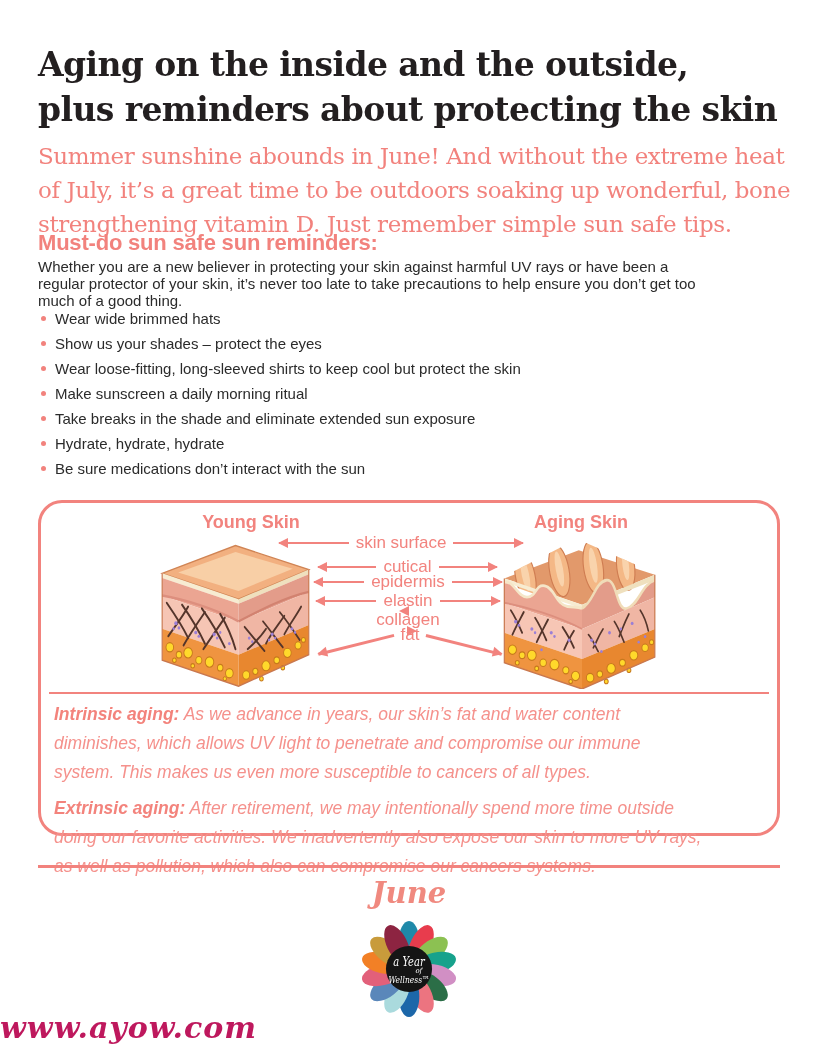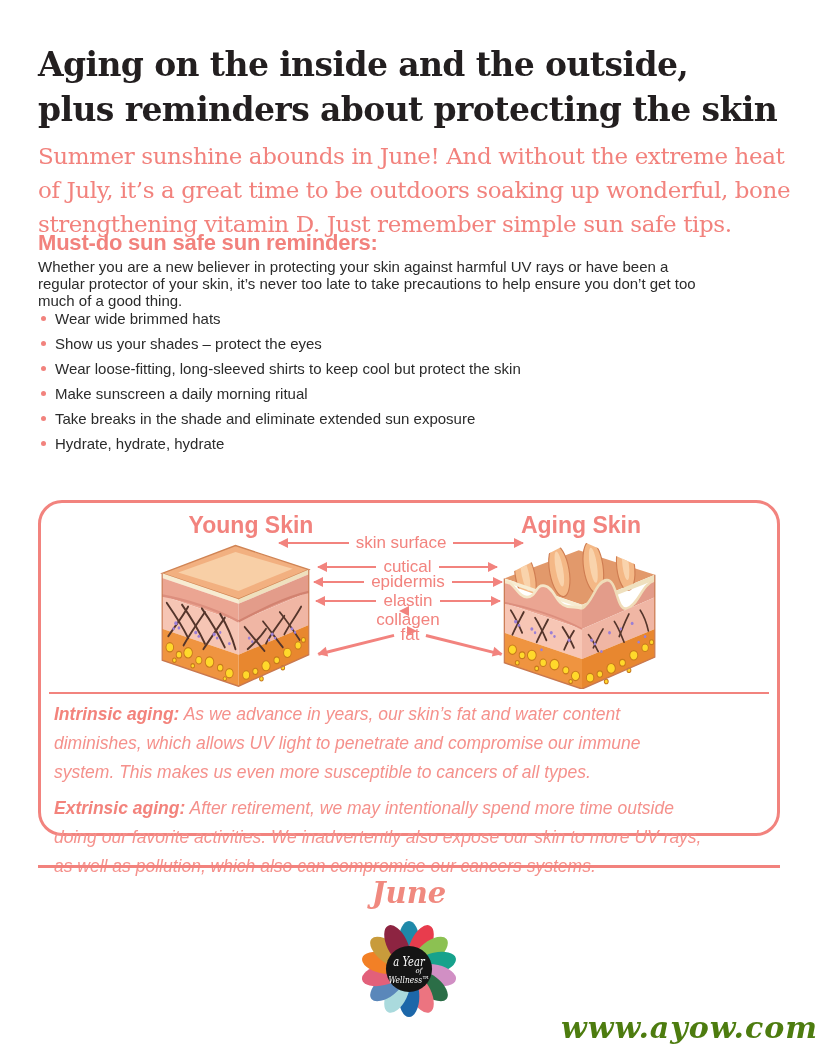--- a/index.html
+++ b/index.html
@@ -28,21 +28,21 @@
     font-size:15px; line-height:17px; color:#2B2B2B; white-space:pre-line;
   }
   .bullets { position:absolute; left:38px; top:303px; margin:3px; padding:0; list-style:none; }
   .bullets li { display:flex; align-items:center; height:25px; font-size:15px; color:#2B2B2B; }
   .dot { flex:none; width:5px; height:5px; border-radius:50%; background:#F2827D; margin-right:9px; }
   
   .info-box {
     position:absolute; left:38px; top:500px; width:742px; height:336px;
     box-sizing:border-box; border:3px solid #F2837E; border-radius:24px;
   }
-  .skin-title { position:absolute; width:170px; text-align:center; font-size:23px; font-weight:700; color:#F2837E; }
+  .skin-title { position:absolute; width:170px; text-align:center; font-size:18px; font-weight:700; color:#F2837E; }
   .skin-title.young { left:125px; top:9px; }
   .skin-title.aging { left:455px; top:9px; }
   .skin-svg { position:absolute; }
   .skin-svg.young { left:112px; top:37px; width:168px; height:148px; }
   .skin-svg.aging { left:452px; top:36px; width:178px; height:150px; }
   .lrow { position:absolute; display:flex; align-items:center; height:20px; }
   .lrow .lbl { font-size:17px; color:#F2837E; white-space:nowrap; padding:0 7px; font-weight:500; }
   .arr { flex:1; min-width:16px; height:2.5px; background:#F2837E; position:relative; }
   .arr-l::before {
     content:""; position:absolute; left:-1px; top:-4.2px; width:0; height:0;
@@ -66,23 +66,23 @@
   .box-text b { font-weight:700; color:#F3837C; }
   
   .footer-line { position:absolute; left:38px; top:865px; width:742px; height:3px; background:#F2827D; }
   .june {
     position:absolute; left:0; right:0; top:876px; text-align:center;
     font-family:"DejaVu Serif",serif; font-style:italic; font-weight:700;
     font-size:29px; color:#F0897F;
   }
   .flower { position:absolute; left:50%; top:916px; transform:translateX(-50%); width:102px; height:102px; }
   .website {
-    position:absolute; left:0; right:0; top:1010px; text-align:right;
+    position:absolute; left:0; right:0; top:1010px; text-align:left;
     font-family:"DejaVu Serif",serif; font-style:italic; font-weight:700;
-    font-size:30px; color:#4d7c0f; letter-spacing:1px;
+    font-size:30px; color:#be185d; letter-spacing:1px;
   }
 </style>
 </head>
 <body>
 
 <h1 class="page-title">Aging on the inside and the outside,
 plus reminders about protecting the skin</h1>
 <p class="page-subtitle">Summer sunshine abounds in June! And without the extreme heat
 of July, it’s a great time to be outdoors soaking up wonderful, bone
 strengthening vitamin D. Just remember simple sun safe tips.</p>
@@ -109,20 +109,24 @@
       <span class="dot"></span>
       <span>Make sunscreen a daily morning ritual</span>
     </li>
   <li>
       <span class="dot"></span>
       <span>Take breaks in the shade and eliminate extended sun exposure</span>
     </li>
   <li>
       <span class="dot"></span>
       <span>Hydrate, hydrate, hydrate</span>
+    </li>
+  <li>
+      <span class="dot"></span>
+      <span>Be sure medications don’t interact with the sun</span>
     </li>
 </ul>
 
 <div class="info-box">
   <div class="skin-title young">Young Skin</div>
   <div class="skin-title aging">Aging Skin</div>
 
   <svg class="skin-svg young" viewBox="0 0 220 160" preserveAspectRatio="none">
     <polygon points="12,36 108,6 204,32 112,64" fill="#F2B080" stroke="#D08454" stroke-width="1.5"></polygon>
     <polygon points="33,35 108,13 183,31 112,55" fill="#F8CFA6"></polygon>

